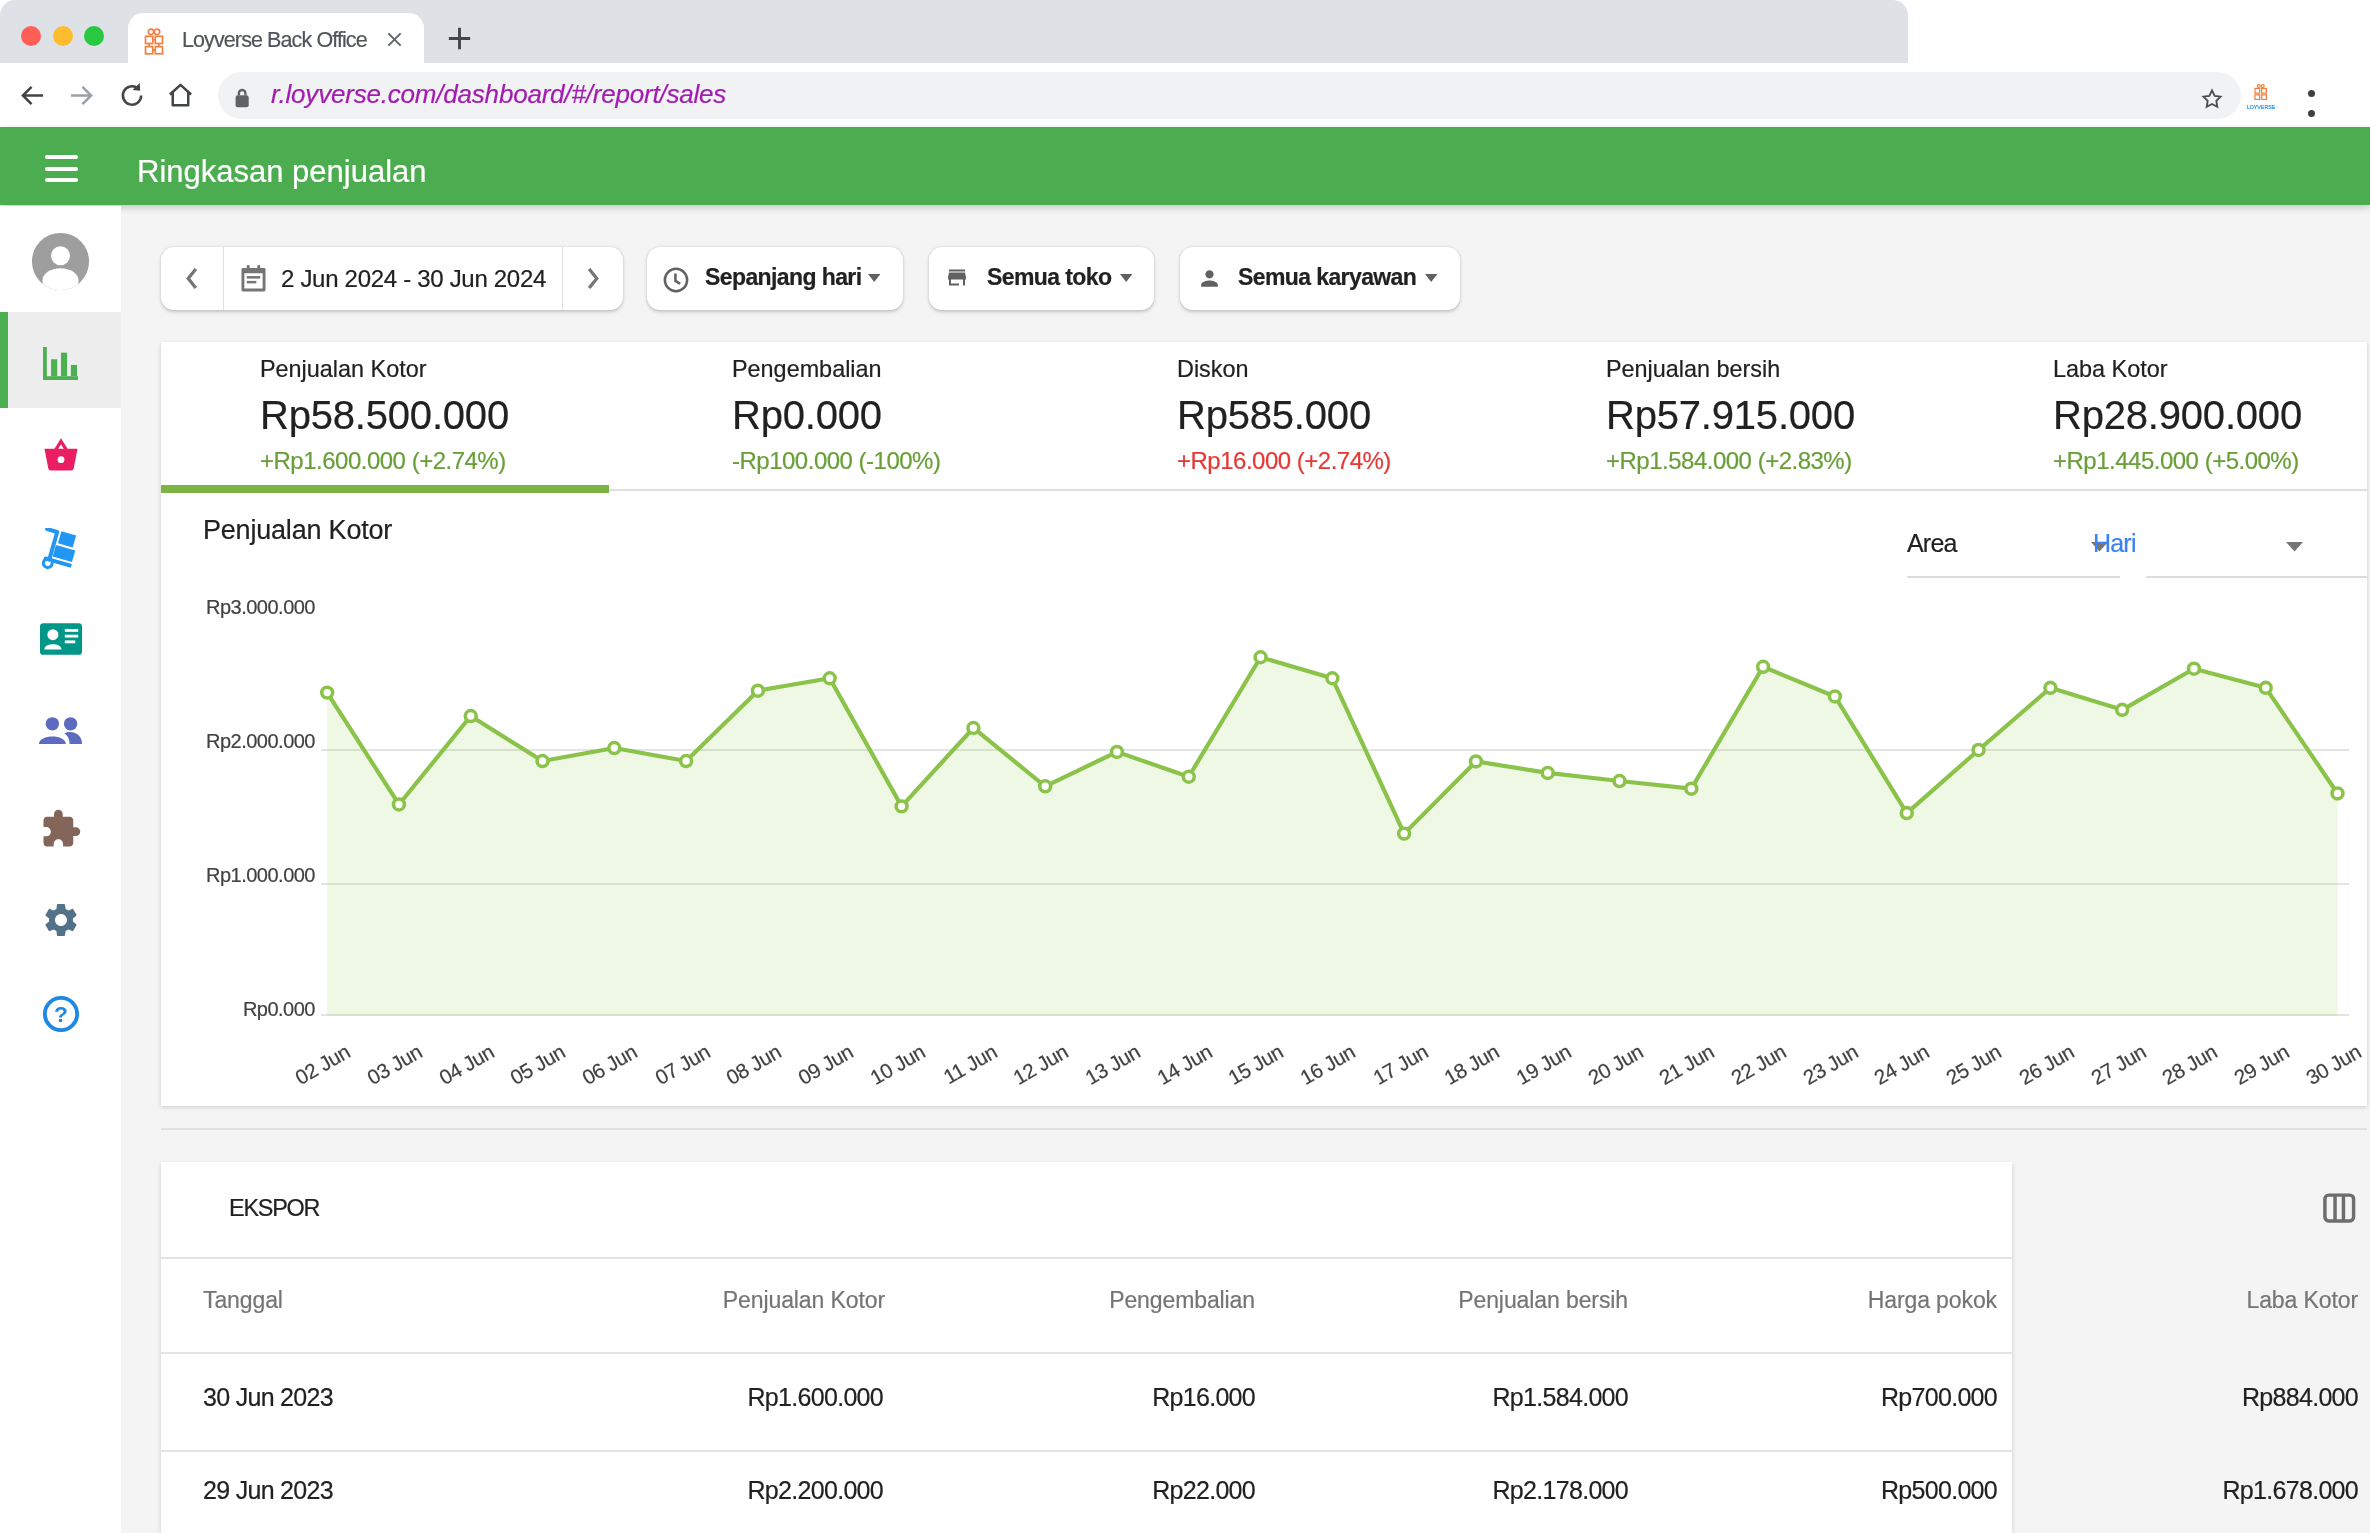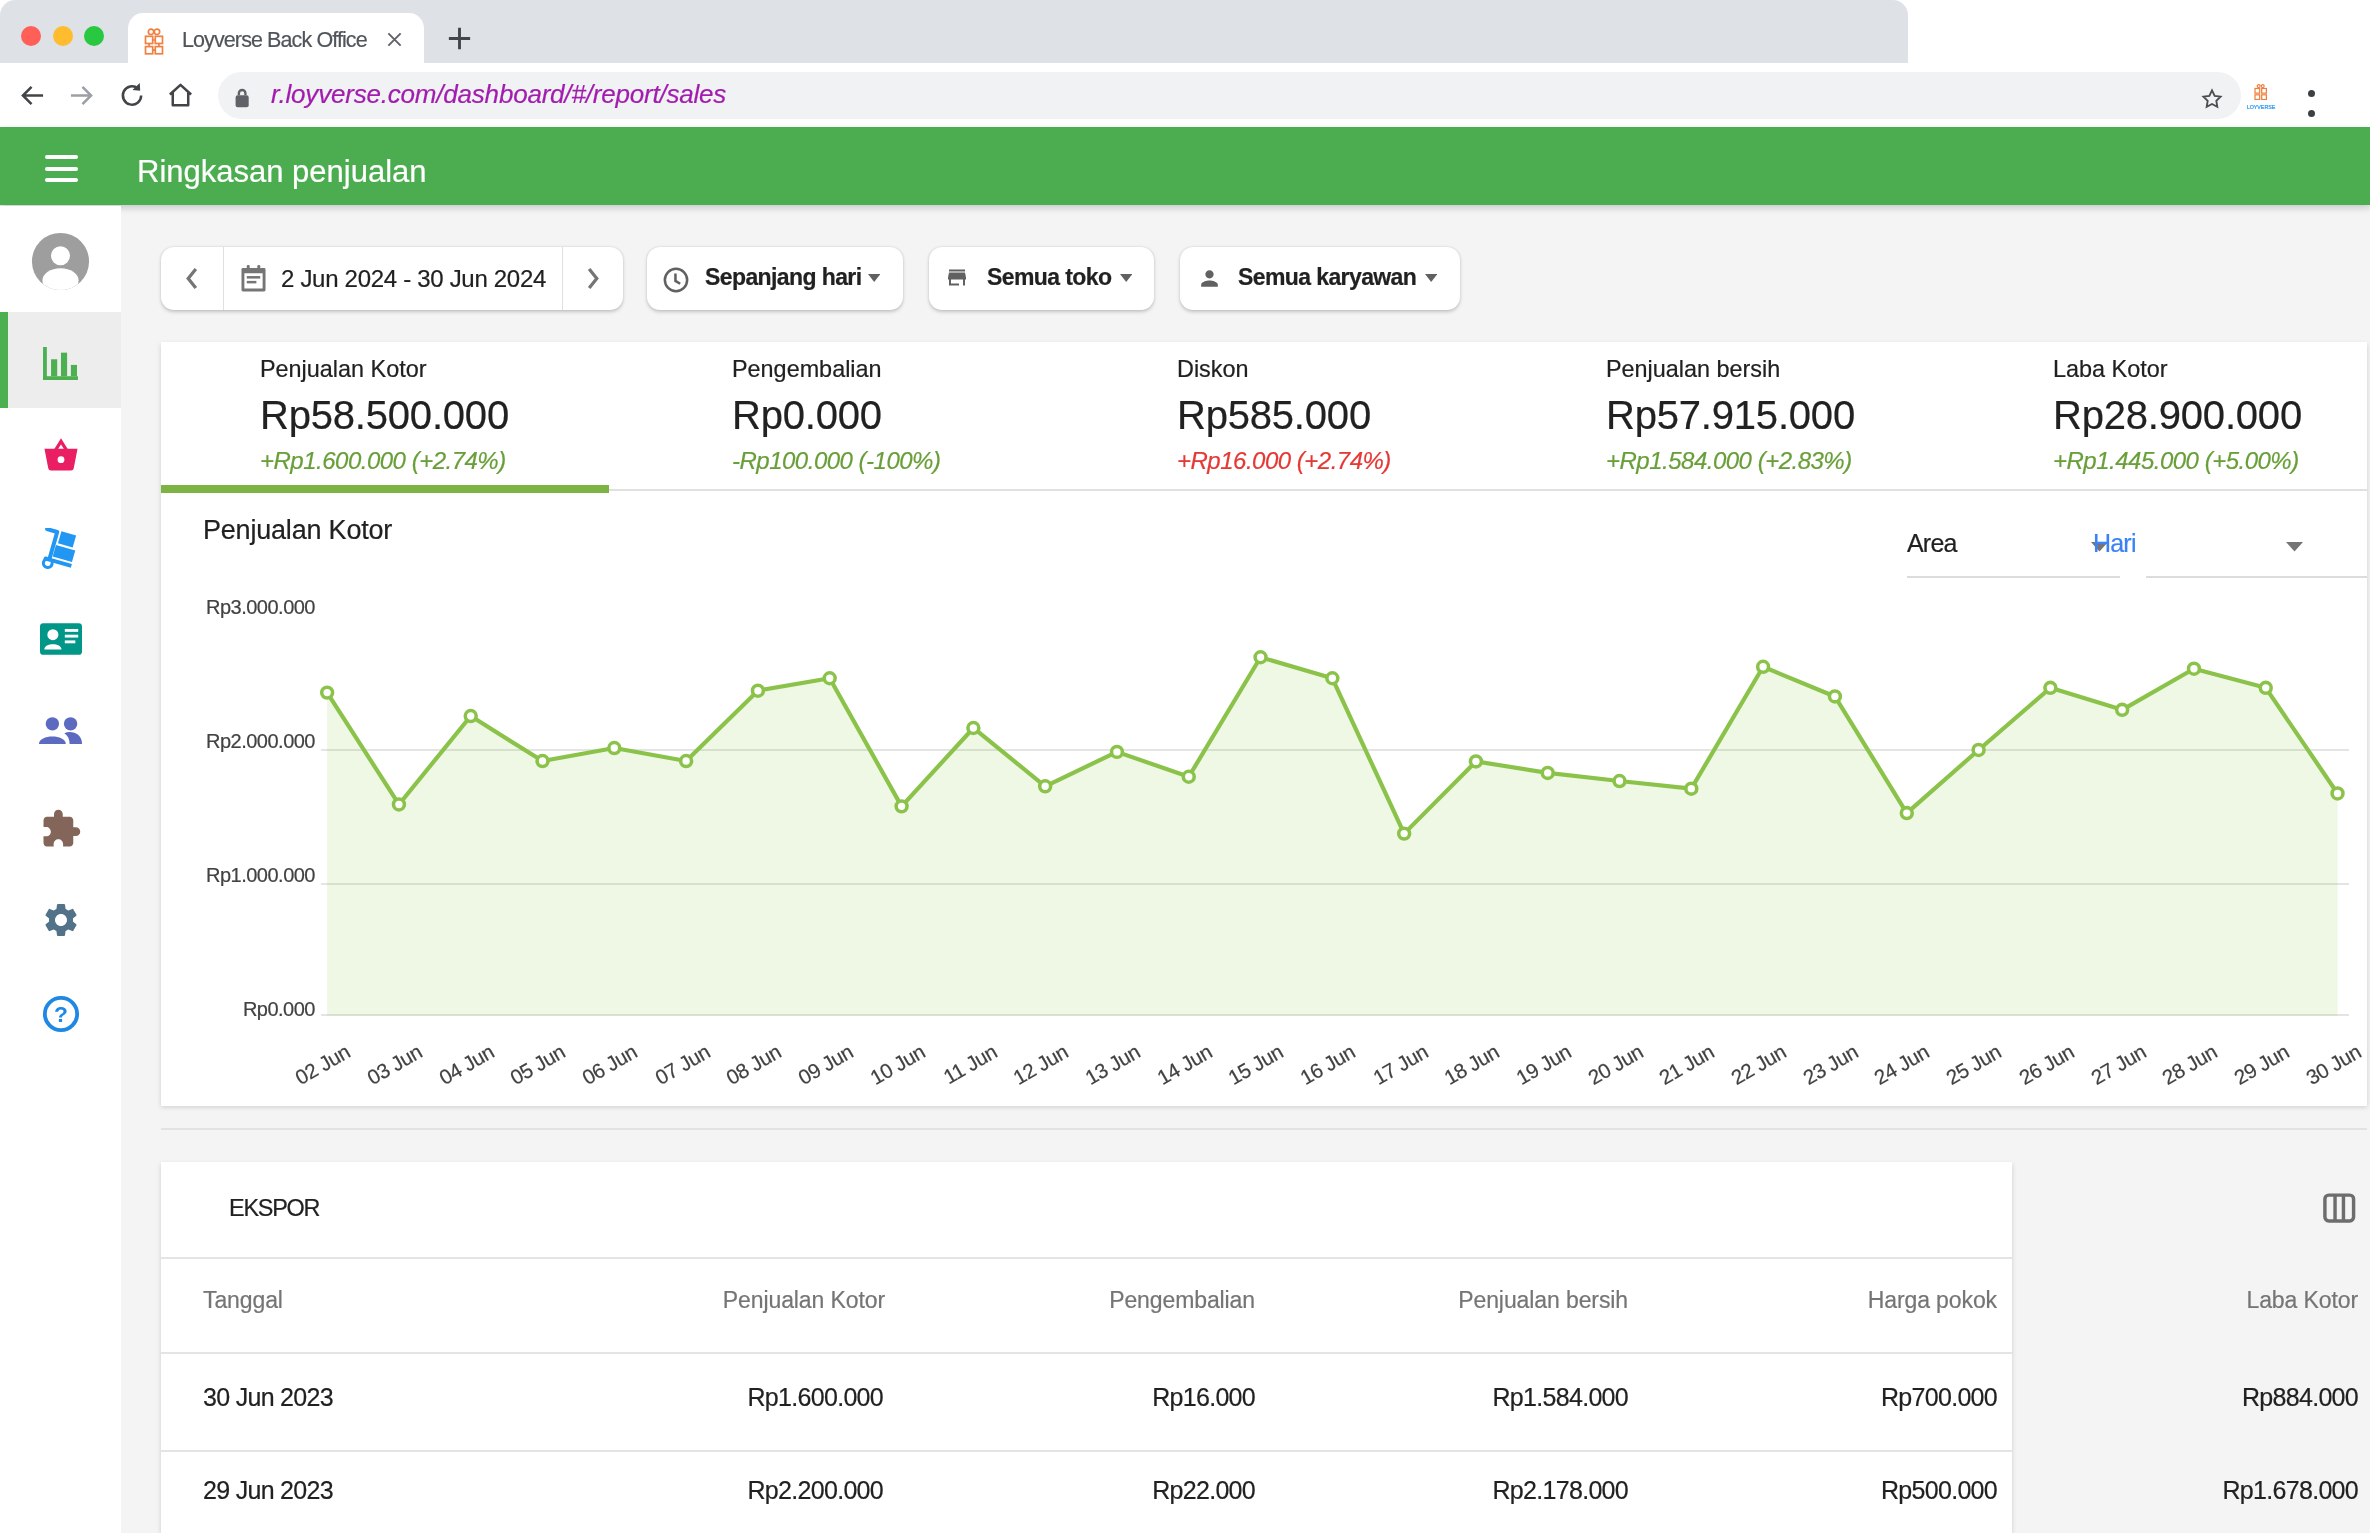--- a/index.html
+++ b/index.html
@@ -28,21 +28,21 @@
 .sb-ind { position:absolute; left:0; top:106px; width:7.6px; height:96px; background:#4caf50; }
 .sb-ic { position:absolute; left:0; width:121px; text-align:center; }
 
 
 .btn { position:absolute; background:#fff; border-radius:13px; box-shadow:0 1.9px 3.8px rgba(0,0,0,0.20), 0 0 1.9px rgba(0,0,0,0.08);font-weight:bold; }
 .lbl { position:absolute; font-size:24px; letter-spacing:-0.6px; color:#212121; white-space:nowrap; }
 .card { position:absolute; background:#fff; box-shadow:0 1.9px 4.8px rgba(0,0,0,0.16); }
 
 .stat-label { position:absolute; top:14.3px; font-size:23.4px; letter-spacing:0; color:#212121; white-space:nowrap; }
 .stat-value { position:absolute; top:51px; font-size:40px; letter-spacing:-0.2px; color:#212121; white-space:nowrap; }
-.stat-chg { position:absolute; top:105px; font-size:24px; letter-spacing:-0.5px; white-space:nowrap;font-style:italic; }
+.stat-chg { position:absolute; top:105px; font-size:24px; letter-spacing:-0.5px; white-space:nowrap; }
 .pos { color:#689f38; } .neg { color:#e53935; }
 
 .axis-lbl { position:absolute; font-size:20px; letter-spacing:-0.5px; color:#424242; text-align:right; width:124px; }
 .xlbl { position:absolute; font-size:20.6px; letter-spacing:-0.5px; color:#424242; white-space:nowrap; transform:rotate(-30deg); transform-origin:100% 50%; text-align:right; }
 .gline { position:absolute; height:1.9px; background:#e4e4e4; }
 
 .th { position:absolute; font-size:23px; letter-spacing:-0.1px; color:#757575; white-space:nowrap; }
 .td { position:absolute; font-size:25px; letter-spacing:-0.7px; color:#212121; white-space:nowrap; }
 .rline { position:absolute; left:0; width:100%; height:1.9px; background:#e4e4e4; }
 .right { text-align:right; }

